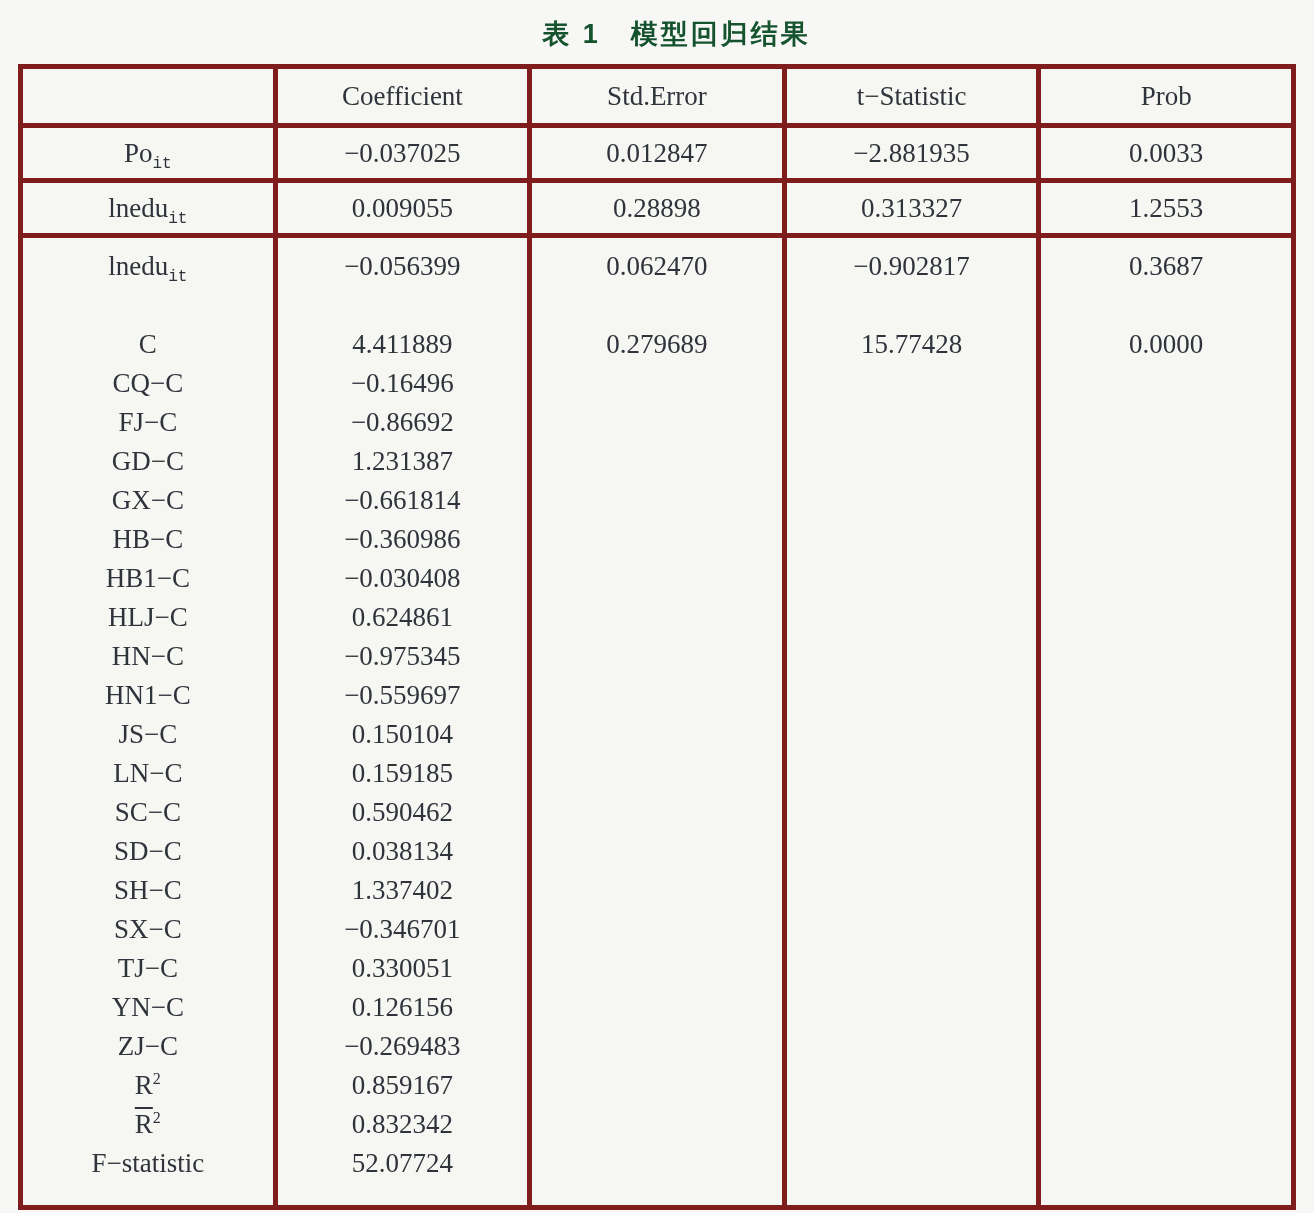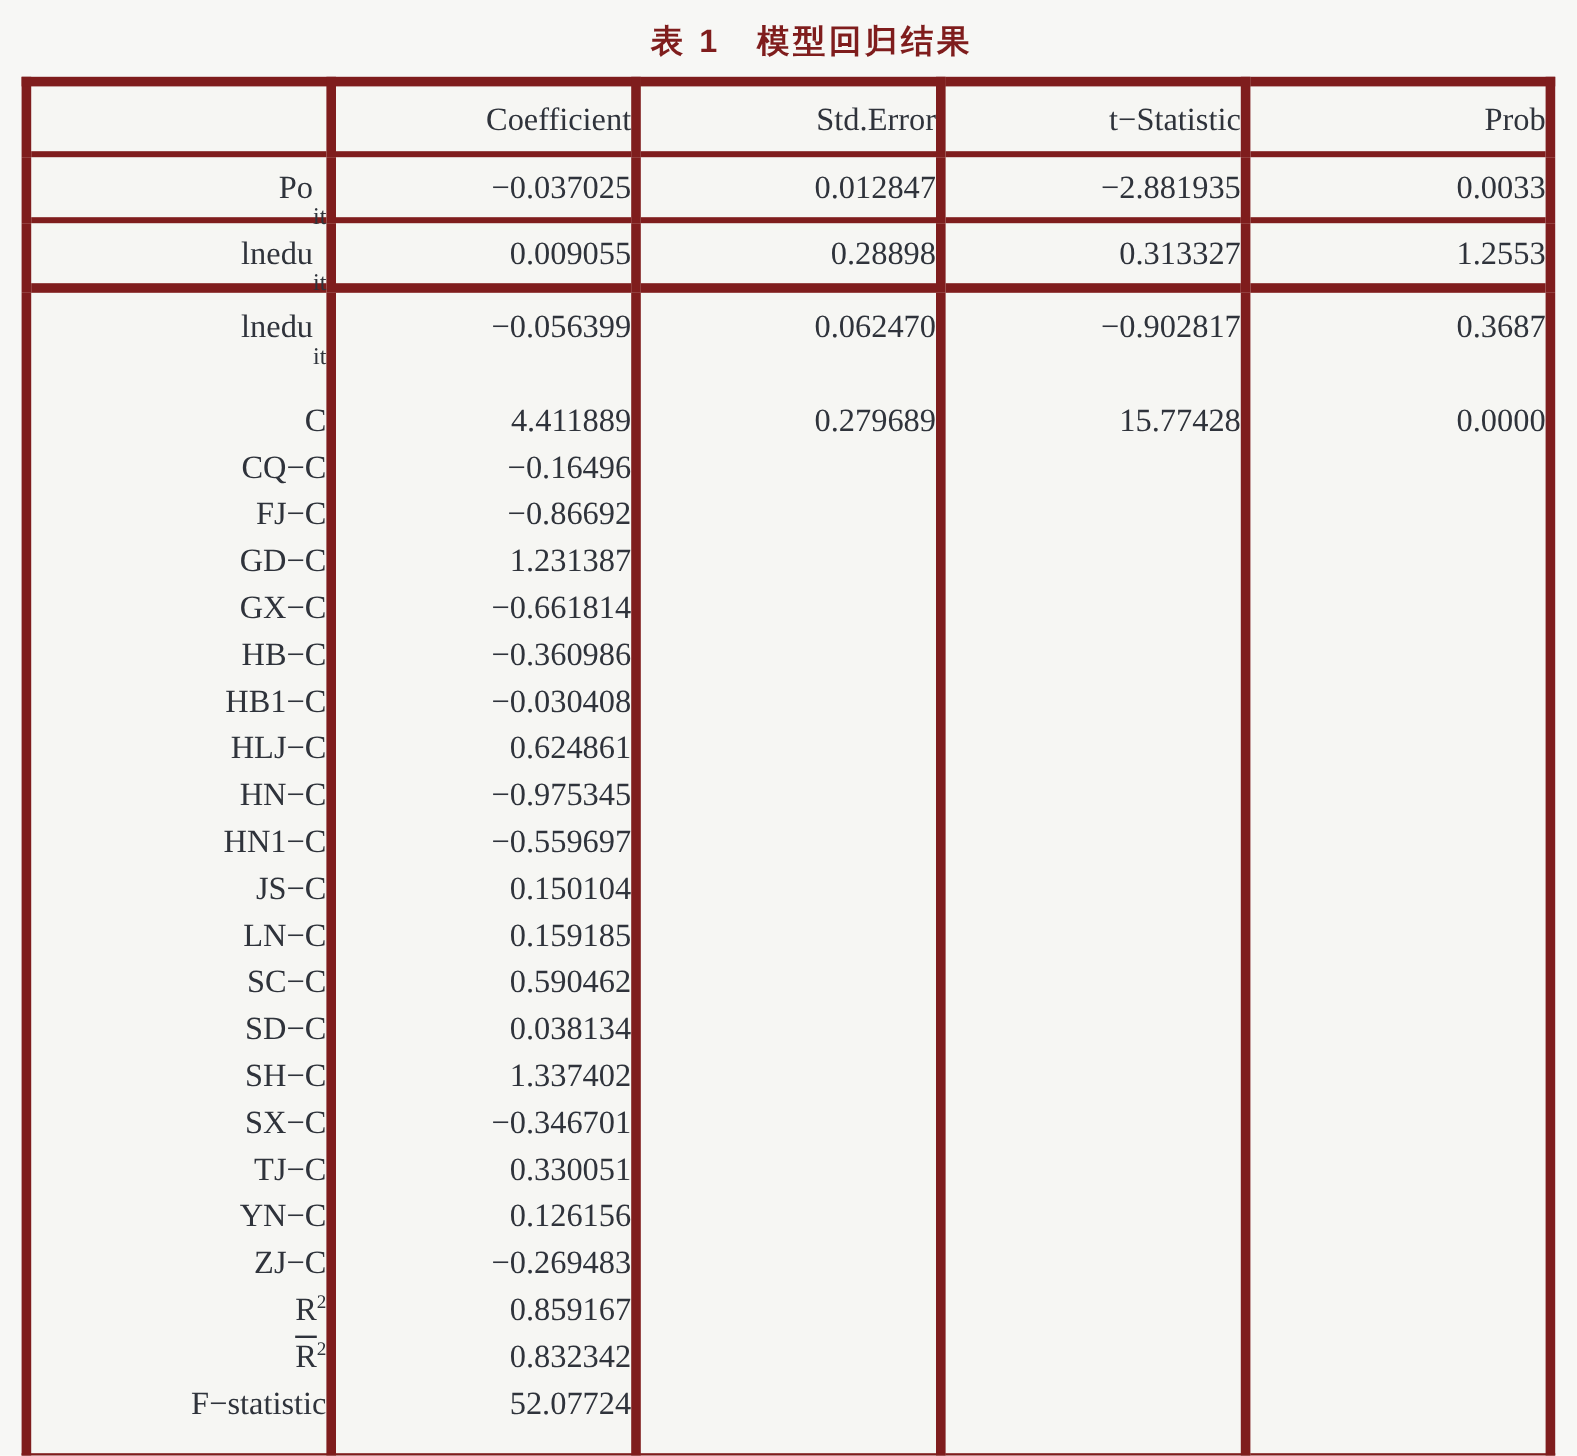--- a/index.html
+++ b/index.html
@@ -15,37 +15,37 @@
     width: 1314px;
     height: 1213px;
     box-sizing: border-box;
     background: #f7f7f5;
   }
   .title {
     text-align: center;
     font-family: "Liberation Sans", sans-serif;
     font-weight: bold;
     font-size: 27px;
-    color: #7f1d1d;
+    color: #14532d;
     letter-spacing: 3px;
     padding: 16px 0 12px 0;
     margin-left: 39px;
   }
   table.regression {
     border-collapse: collapse;
     table-layout: fixed;
     width: 1278px;
     margin: 0 auto;
     background: #f6f6f3;
     border: 5px solid #1c1c1c;
   }
   table.regression col { width: 20%; }
   th, td {
-    border: 8px solid #7f1d1d;
-    text-align: right;
+    border: 5px solid #7f1d1d;
+    text-align: center;
     color: #2f333b;
     padding: 0;
   }
   thead th {
     font-weight: normal;
     font-size: 27px;
     height: 54px;
     border-bottom-width: 3px;
   }
   tr.data-row td {
@@ -59,25 +59,26 @@
     padding-top: 9px;
     padding-bottom: 22px;
   }
   .line {
     height: 39px;
     line-height: 39px;
     font-size: 27px;
     white-space: nowrap;
   }
   sub.lbl-sub {
-    font-size: 20px;
+    font-size: 16px;
     vertical-align: baseline;
     position: relative;
-    top: 22px;
+    top: 6px;
     line-height: 0;
+    font-family: Liberation Mono, monospace;
   }
   sup.lbl-sup {
     font-size: 16px;
     vertical-align: baseline;
     position: relative;
     top: -10px;
     line-height: 0;
   }
   .overline { text-decoration: overline; }
 </style>

